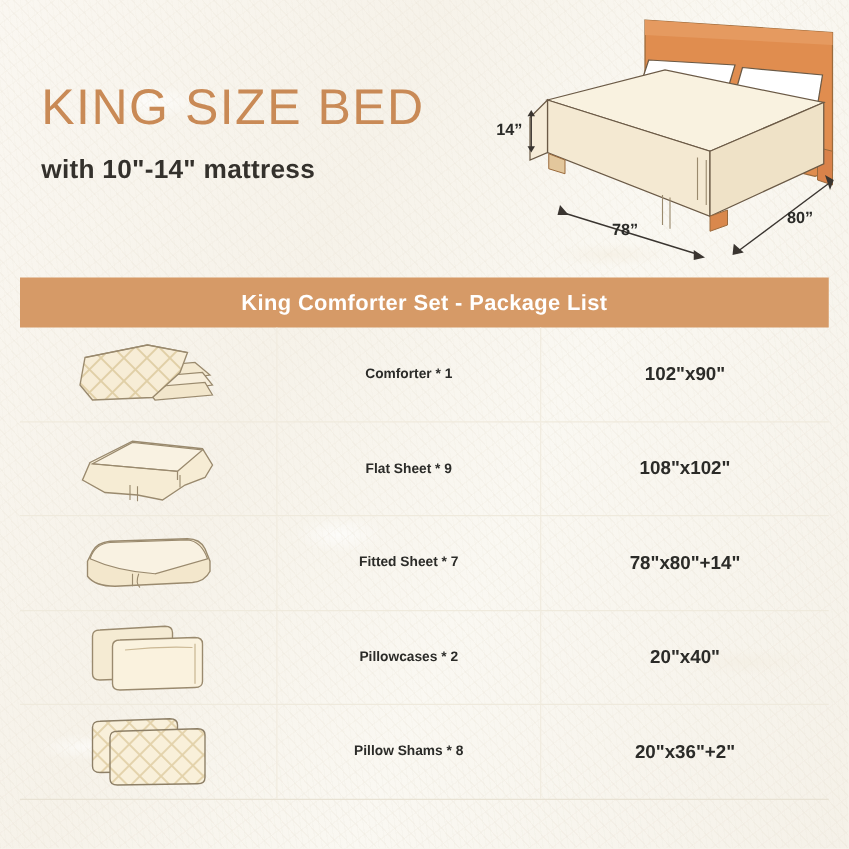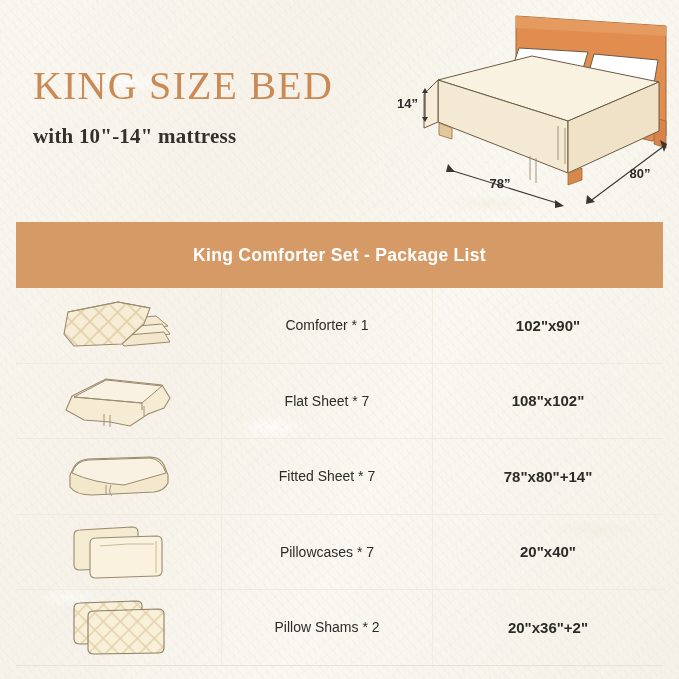--- a/index.html
+++ b/index.html
@@ -37,21 +37,20 @@
       repeating-linear-gradient(-37deg, rgba(232,225,210,0.26) 0px, rgba(232,225,210,0.26) 1px, rgba(255,255,255,0) 1px, rgba(255,255,255,0) 11px),
       repeating-linear-gradient(82deg, rgba(236,230,217,0.20) 0px, rgba(236,230,217,0.20) 1px, rgba(255,255,255,0) 1px, rgba(255,255,255,0) 5px);
   }
 
   
   #title-block {
     position: absolute;
     left: 33px;
     top: 66px;
     z-index: 3;
-    font-family: Liberation Serif, serif;
   }
   #main-title {
     font-size: 40px;
     letter-spacing: 1.2px;
     color: #c98a56;
     font-weight: 400;
     line-height: 1;
     white-space: nowrap;
   }
   #subtitle {
@@ -74,21 +73,21 @@
 
   
   #package-table {
     position: absolute;
     left: 16px;
     top: 222px;
     width: 647px;
     z-index: 3;
   }
   #table-banner {
-    height: 66px;
+    height: 40px;
     background: #d69a67;
     display: flex;
     align-items: center;
     justify-content: center;
     color: #ffffff;
     font-size: 17.5px;
     font-weight: 700;
     letter-spacing: 0.3px;
   }
   .table-row {
@@ -107,22 +106,22 @@
     display: flex;
     align-items: center;
     justify-content: center;
     height: 100%;
     border-right: 1px solid #f1ece0;
   }
   .cell-name {
     width: 210px;
     flex: 0 0 210px;
     text-align: center;
-    font-size: 14px;
-    font-weight: 400;
+    font-size: 11px;
+    font-weight: 700;
     color: #2b2b28;
     border-right: 1px solid #f1ece0;
     height: 100%;
     display: flex;
     align-items: center;
     justify-content: center;
   }
   .cell-size {
     flex: 1 1 auto;
     text-align: center;
@@ -227,21 +226,21 @@
           <path d="M28 26 L62 9 L118 15 L126 28 L120 38 L104 44 L86 56 L66 52 L40 50 L22 40 Z" fill="#f6ecd4" stroke="#9a8a6e" stroke-width="1.1"></path>
 
           <path d="M30 27 L62 10 L118 16 L98 33 Z" fill="#f9f2e2" stroke="#9a8a6e" stroke-width="1"></path>
           <path d="M30 27 L98 33 L98 40" fill="none" stroke="#9a8a6e" stroke-width="1"></path>
 
           <path d="M60 44 L60 56" fill="none" stroke="#9a8a6e" stroke-width="0.9"></path>
           <path d="M66 45 L66 57" fill="none" stroke="#9a8a6e" stroke-width="0.9"></path>
           <path d="M100 36 L100 46" fill="none" stroke="#9a8a6e" stroke-width="0.9"></path>
         </svg>
       </div>
-      <div class="cell-name">Flat Sheet  * 7</div>
+      <div class="cell-name">Flat Sheet  * 9</div>
       <div class="cell-size">108"x102"</div>
     </div>
 
     <div class="table-row">
       <div class="cell-image">
         <svg class="item-svg" viewBox="0 0 150 62" width="150" height="62">
 
           <path d="M26 30 L30 22 Q34 15 44 14 L106 12 Q116 12 120 20 L124 30 L124 38 Q120 46 110 47 L48 50 Q32 50 26 42 Z" fill="#f3e7cc" stroke="#9a8a6e" stroke-width="1.1"></path>
 
           <path d="M28 28 Q32 16 44 15 L106 13 Q117 14 122 28 L80 40 Q50 38 28 28 Z" fill="#f9f2e2" stroke="#9a8a6e" stroke-width="1"></path>
@@ -259,37 +258,37 @@
         <svg class="item-svg" viewBox="0 0 150 62" width="150" height="62">
 
           <path d="M30 14 Q30 9 36 9 L88 6 Q94 6 94 11 L94 42 Q94 47 88 47 L36 49 Q30 49 30 44 Z" fill="#f5ebd3" stroke="#9a8a6e" stroke-width="1.1"></path>
           <path d="M40 16 Q64 13 86 14" fill="none" stroke="#cbb working" stroke-width="1"></path>
 
           <path d="M46 22 Q46 17 52 17 L112 15 Q118 15 118 20 L118 50 Q118 55 112 55 L52 57 Q46 57 46 52 Z" fill="#faf2de" stroke="#9a8a6e" stroke-width="1.1"></path>
           <path d="M56 25 Q84 22 110 23" fill="none" stroke="#cbb894" stroke-width="1"></path>
           <path d="M112 20 L112 52" fill="none" stroke="#cbb894" stroke-width="1"></path>
         </svg>
       </div>
-      <div class="cell-name">Pillowcases  * 7</div>
+      <div class="cell-name">Pillowcases  * 2</div>
       <div class="cell-size">20"x40"</div>
     </div>
 
     <div class="table-row">
       <div class="cell-image">
         <svg class="item-svg" viewBox="0 0 150 62" width="150" height="62">
           <defs>
             <pattern id="quilt2" width="12" height="12" patternUnits="userSpaceOnUse" patternTransform="rotate(45)">
               <rect width="12" height="12" fill="#f9f0da"></rect>
               <rect x="0" y="0" width="12" height="12" fill="none" stroke="#e3d2aa" stroke-width="1.5"></rect>
             </pattern>
           </defs>
 
           <path d="M30 12 Q30 7 36 7 L92 5 Q98 5 98 10 L98 42 Q98 47 92 47 L36 48 Q30 48 30 43 Z" fill="url(#quilt2)" stroke="#8d7f66" stroke-width="1.1"></path>
 
           <path d="M44 20 Q44 15 50 15 L114 13 Q120 13 120 18 L120 52 Q120 57 114 57 L50 58 Q44 58 44 53 Z" fill="url(#quilt2)" stroke="#8d7f66" stroke-width="1.1"></path>
         </svg>
       </div>
-      <div class="cell-name">Pillow Shams  * 2</div>
+      <div class="cell-name">Pillow Shams  * 8</div>
       <div class="cell-size">20"x36"+2"</div>
     </div>
 
   </div>
 </div>
 
 </body></html>

